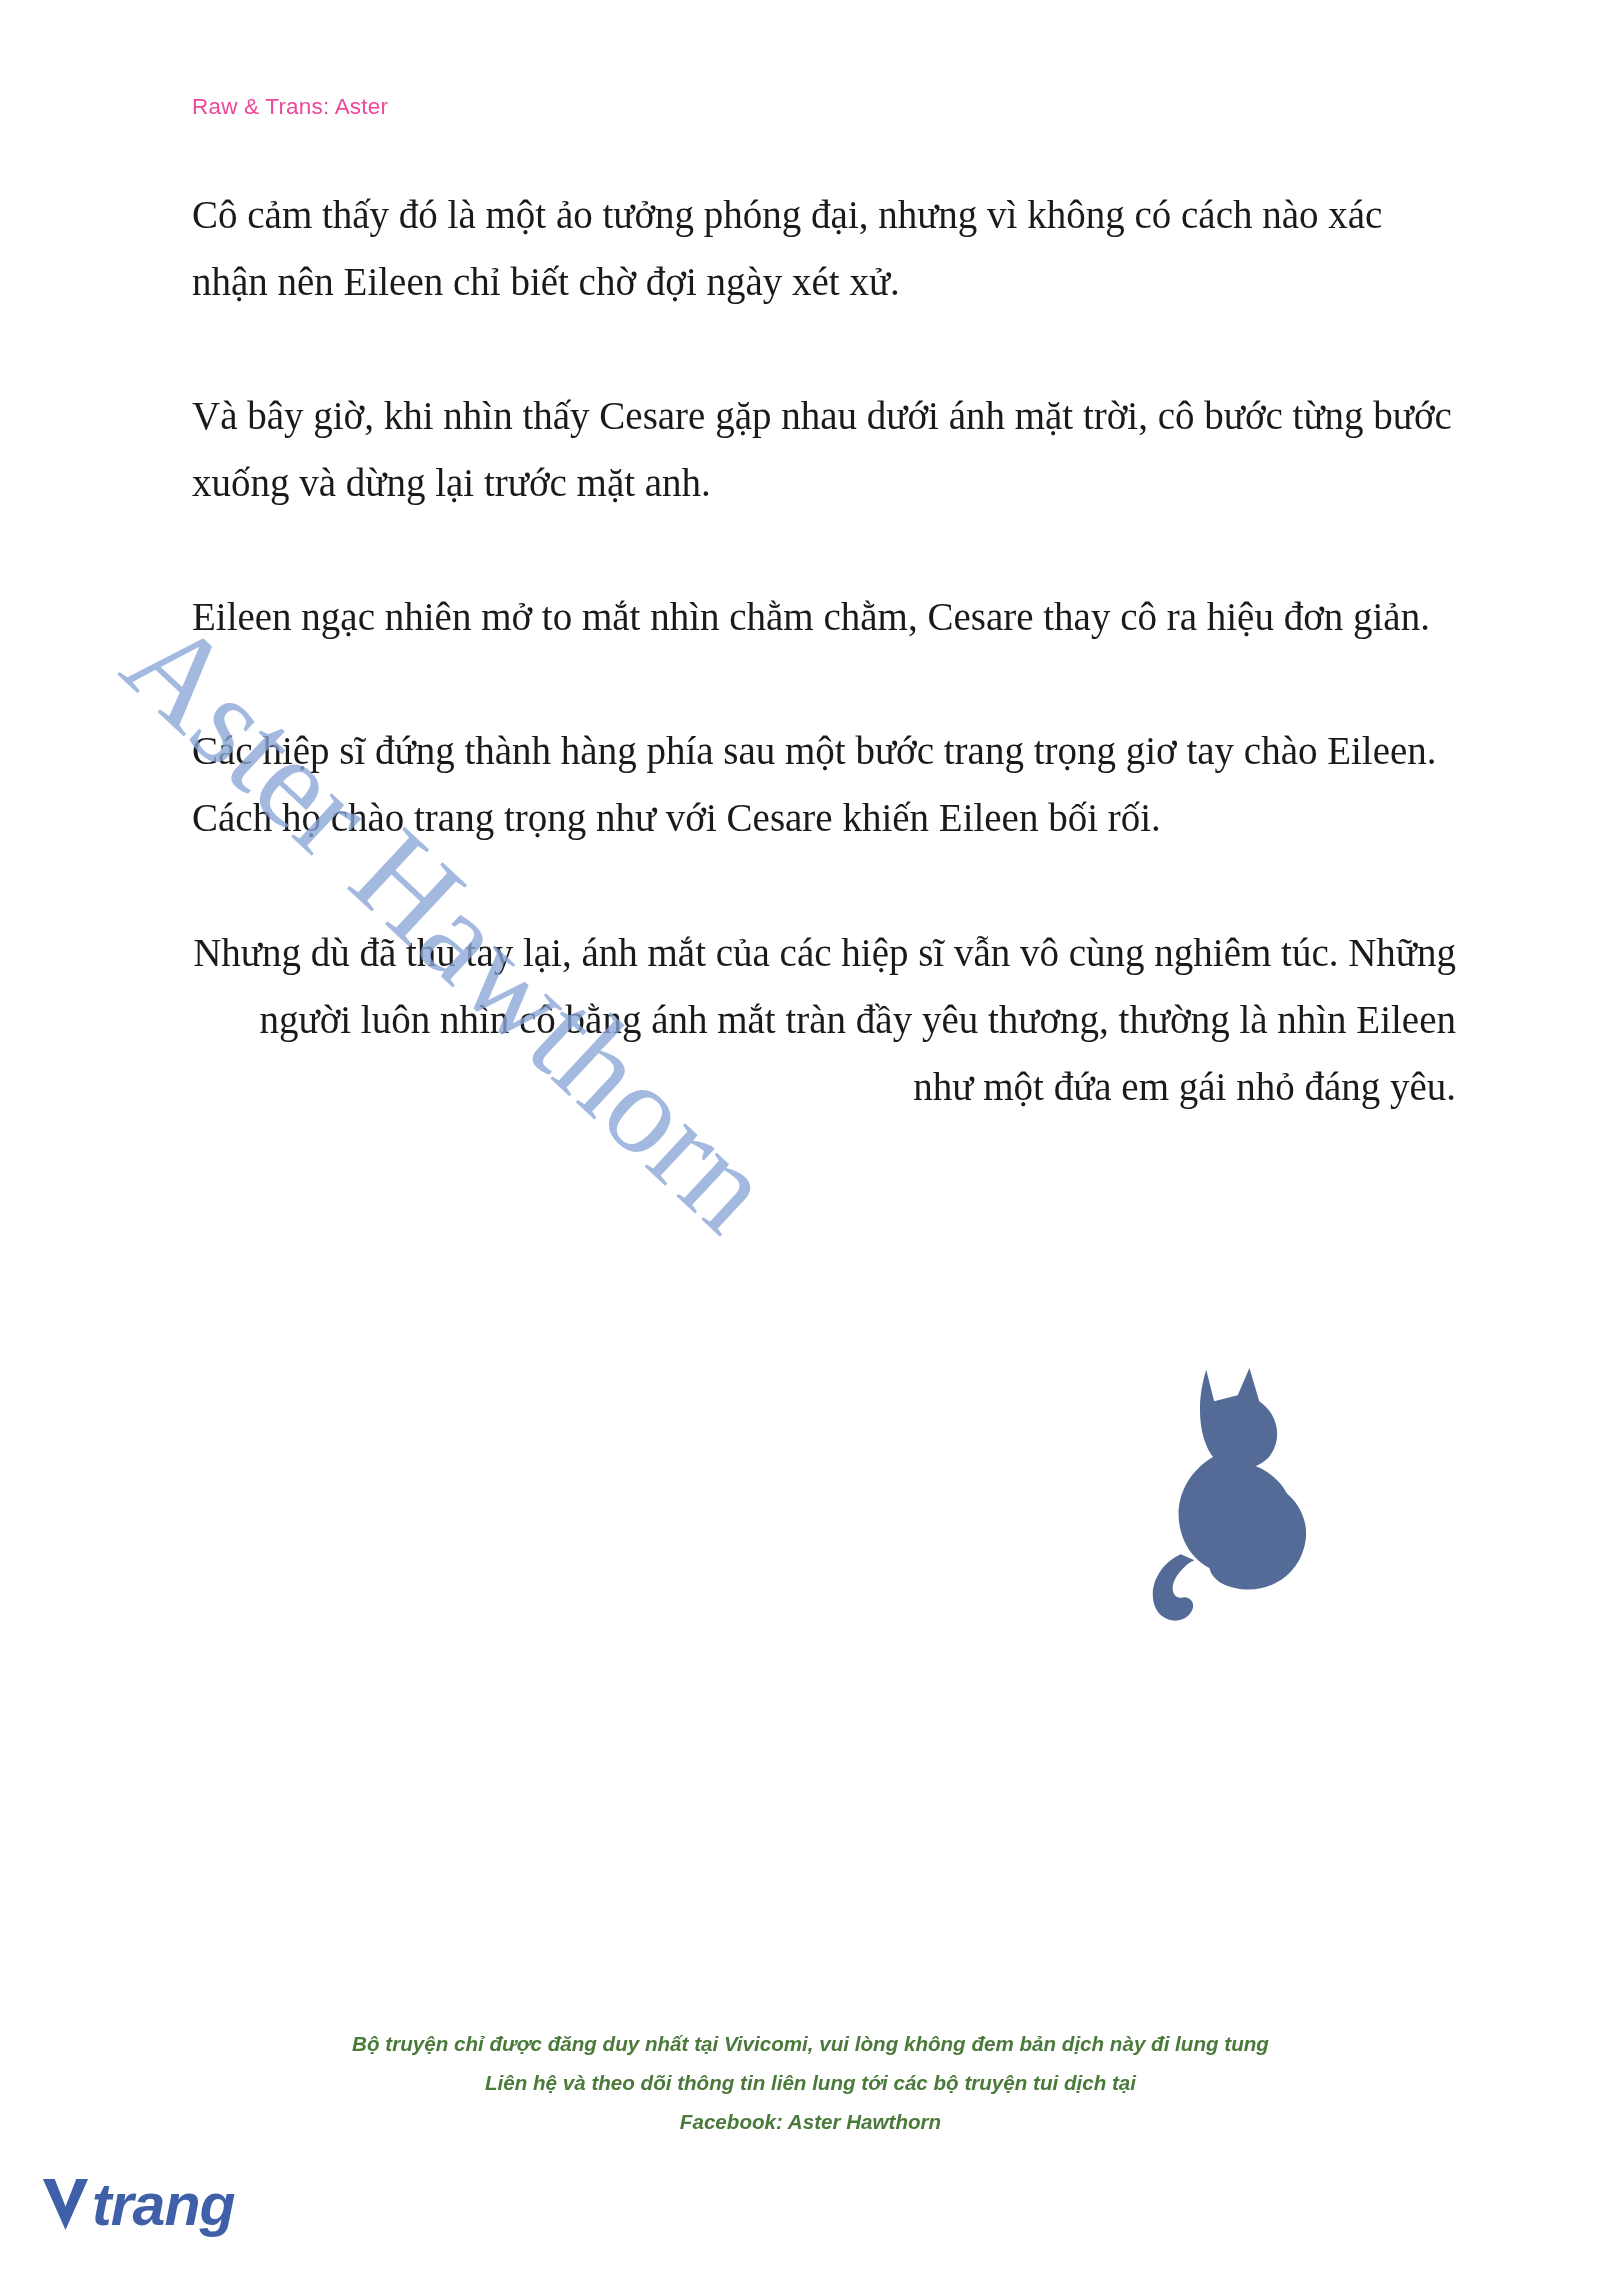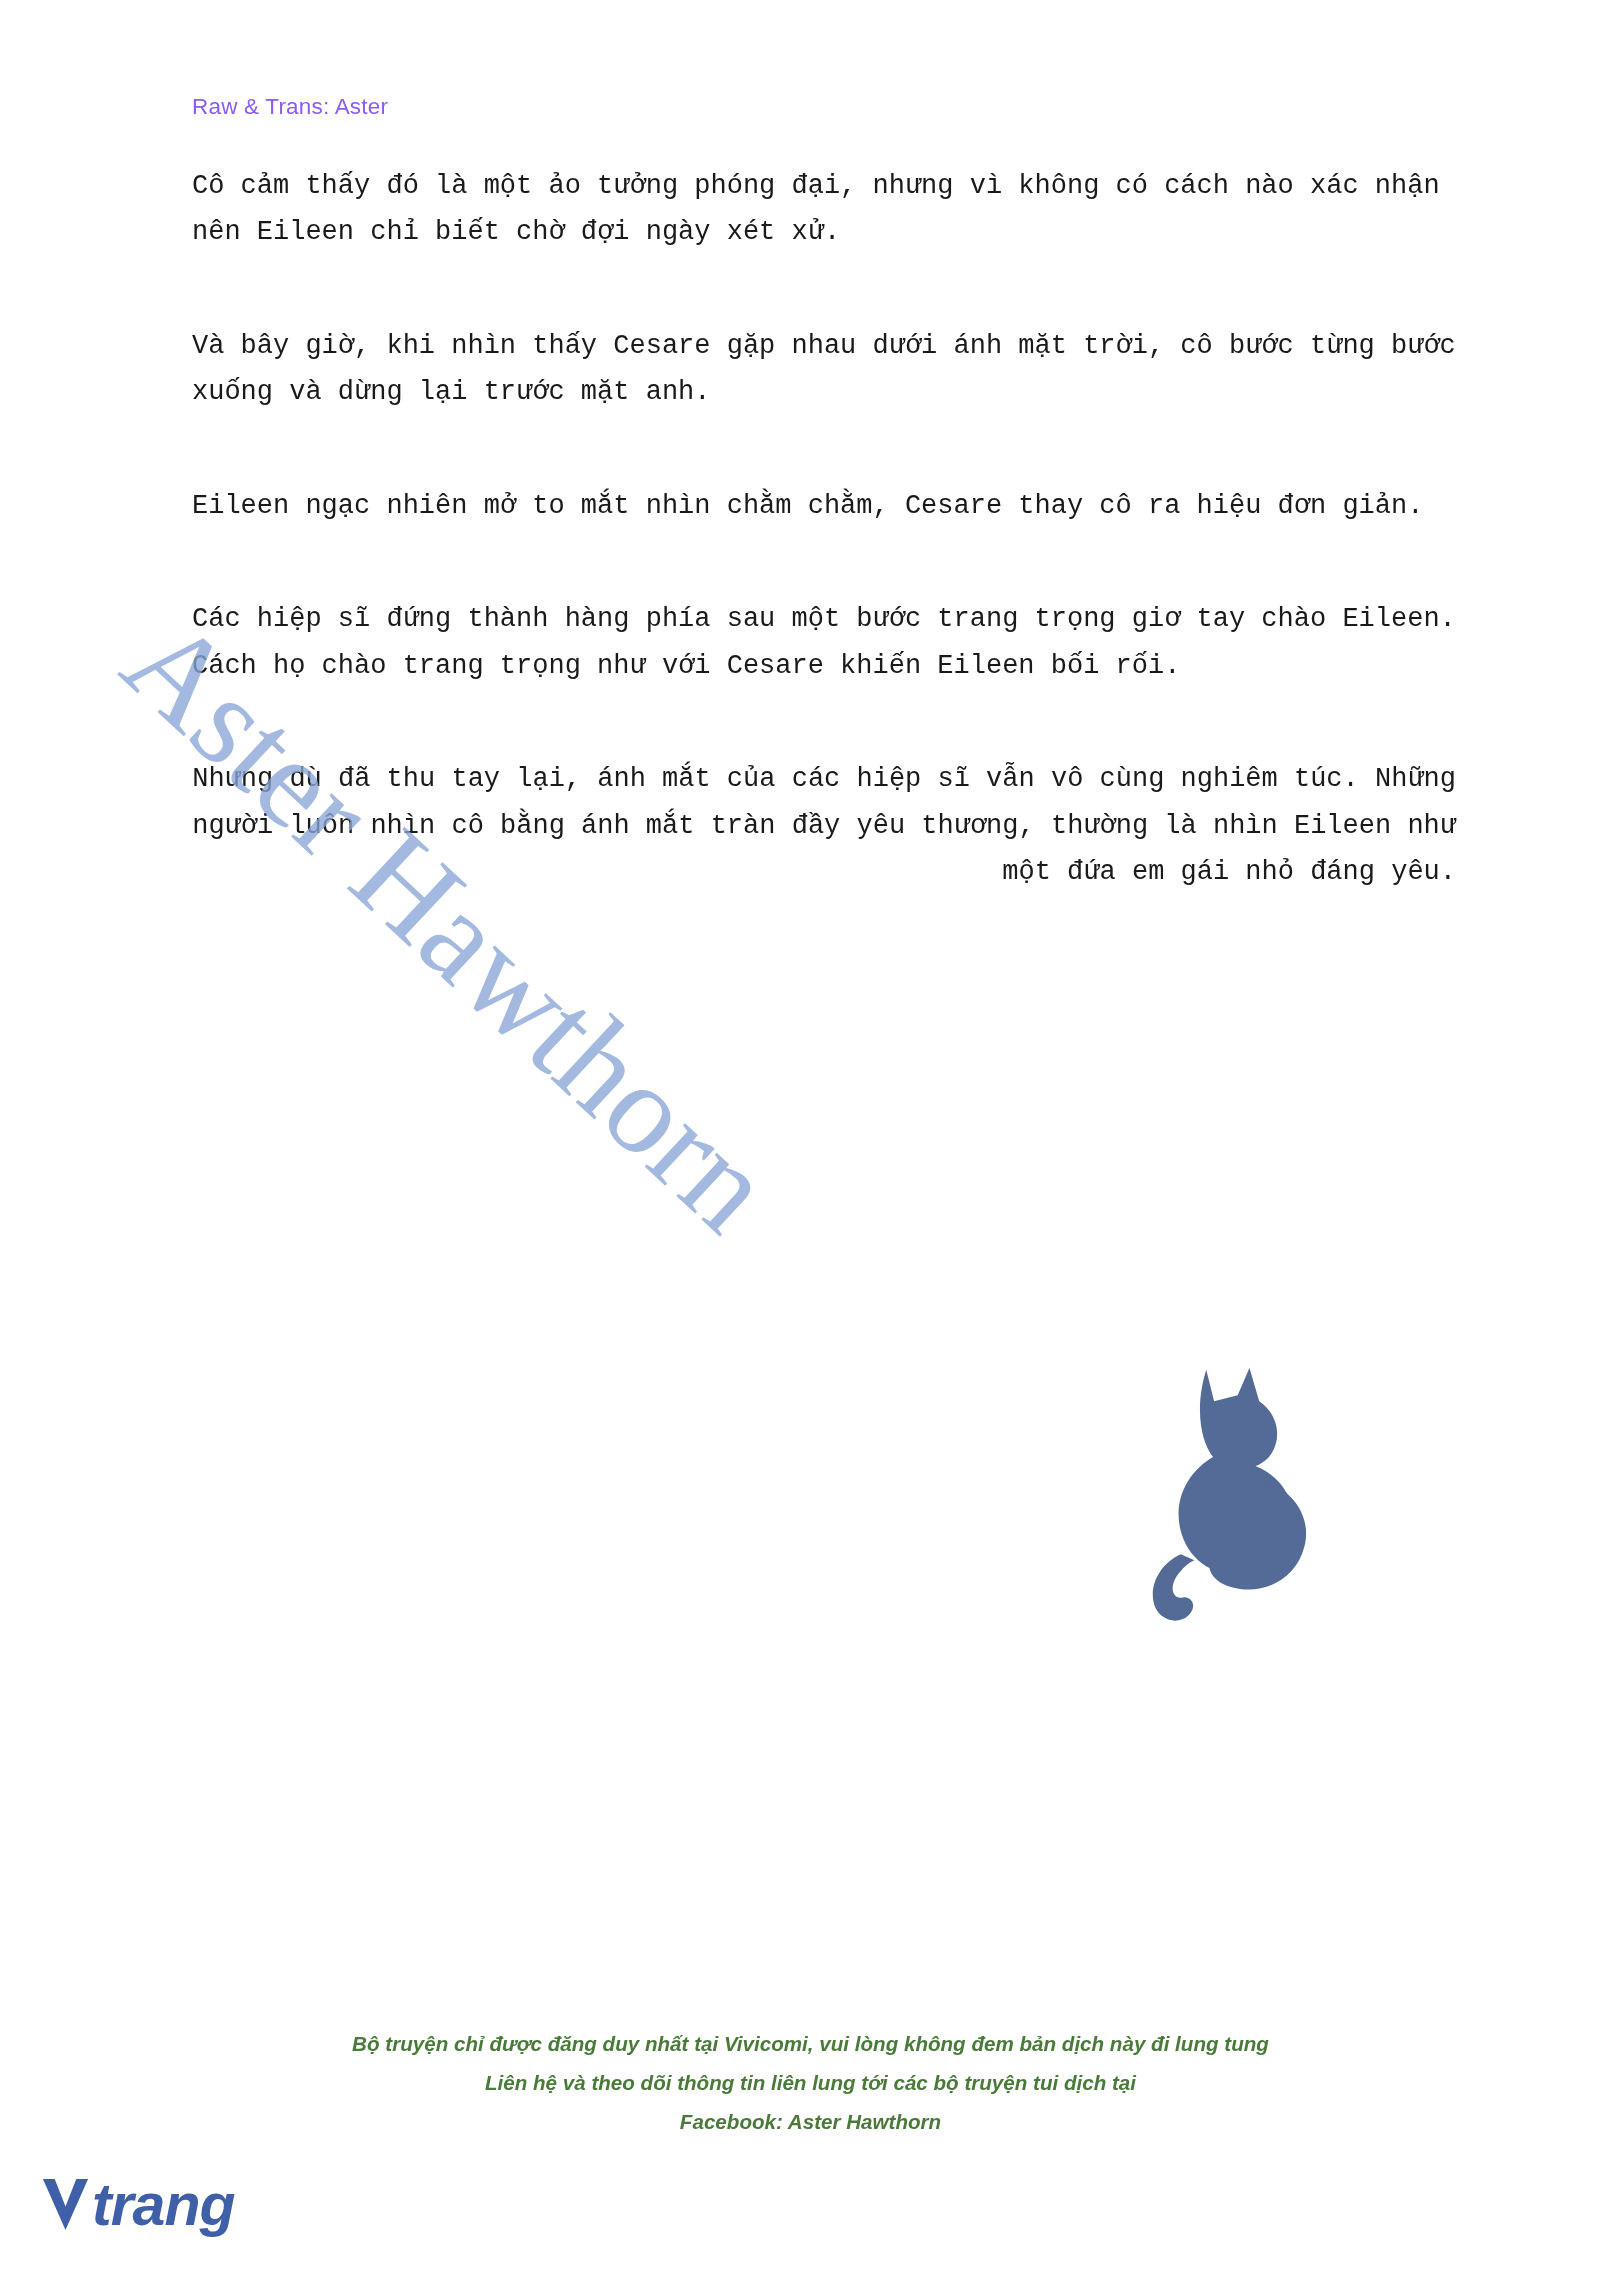--- a/index.html
+++ b/index.html
@@ -16,30 +16,30 @@
     height: 2293px;
     background: #ffffff;
     overflow: hidden;
   }
   .header {
     position: absolute;
     top: 94px;
     left: 192px;
     font-family: "Liberation Sans", sans-serif;
     font-size: 22.5px;
-    color: #8b5cf6;
+    color: #ec4899;
     letter-spacing: 0.2px;
   }
   .body-text {
     position: absolute;
-    top: 163px;
+    top: 181px;
     left: 192px;
     width: 1264px;
-    font-family: Liberation Mono, monospace;
-    font-size: 27px;
+    font-family: Liberation Serif, serif;
+    font-size: 39px;
     color: #1a1a1a;
     line-height: 1.72;
   }
   .body-text p {
     margin: 0 0 67px 0;
   }
   .body-text p:last-child {
     margin-bottom: 0;
     text-align: right;
   }

